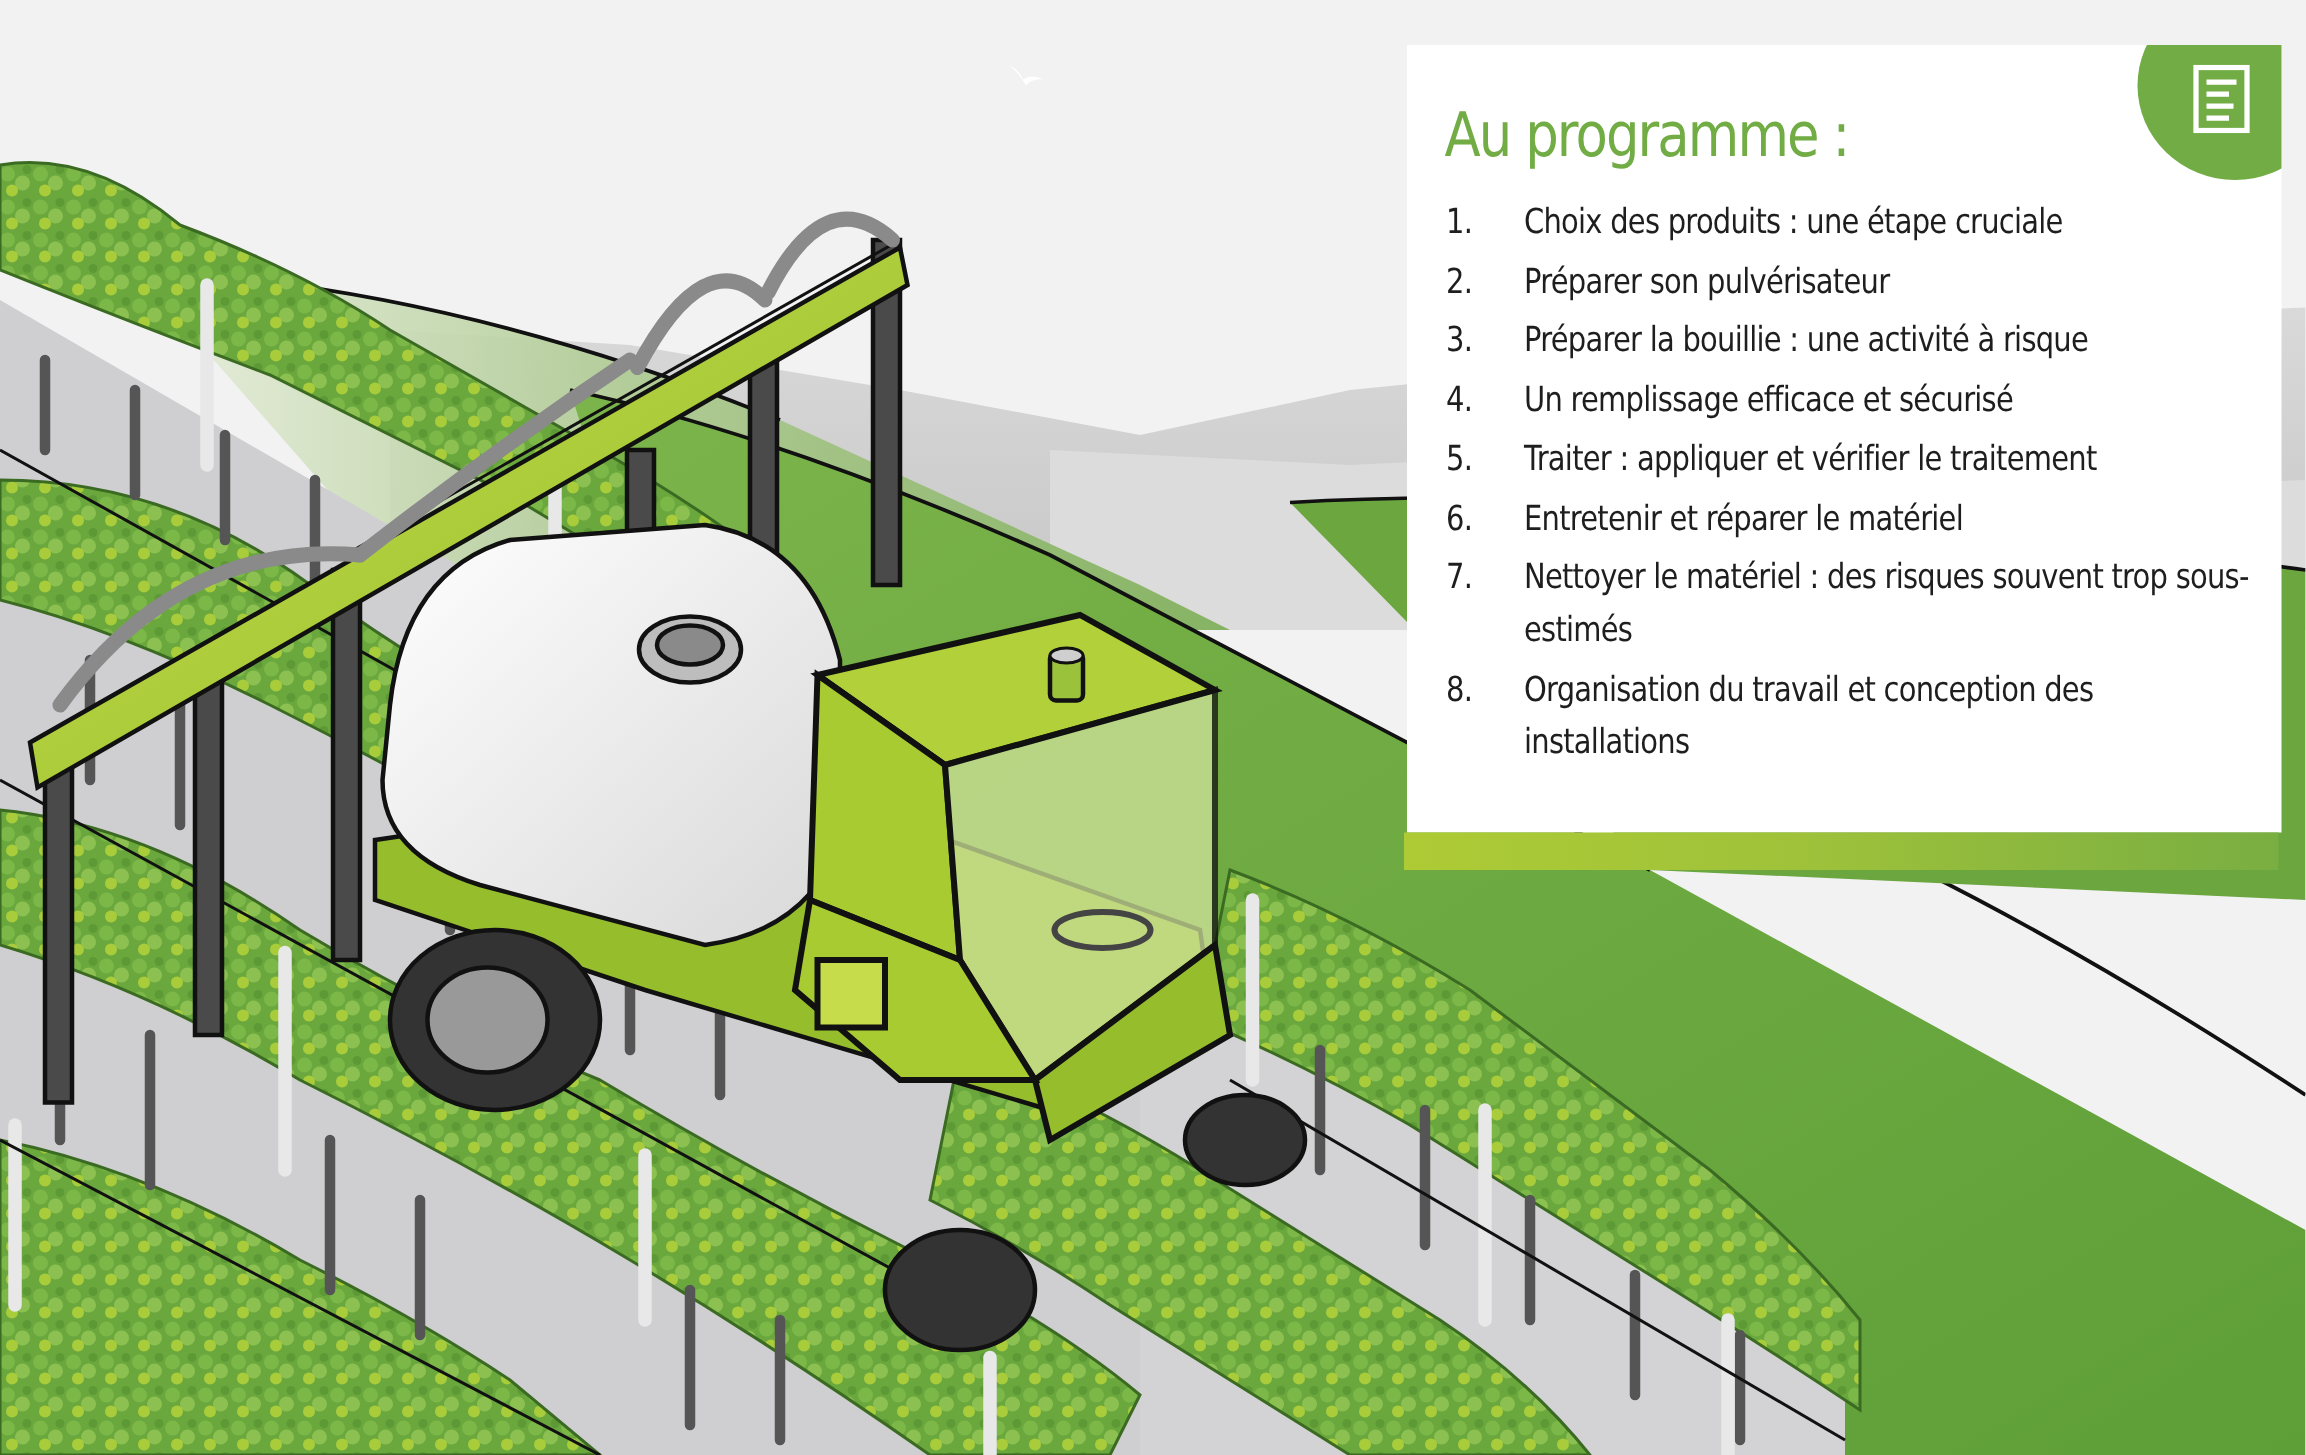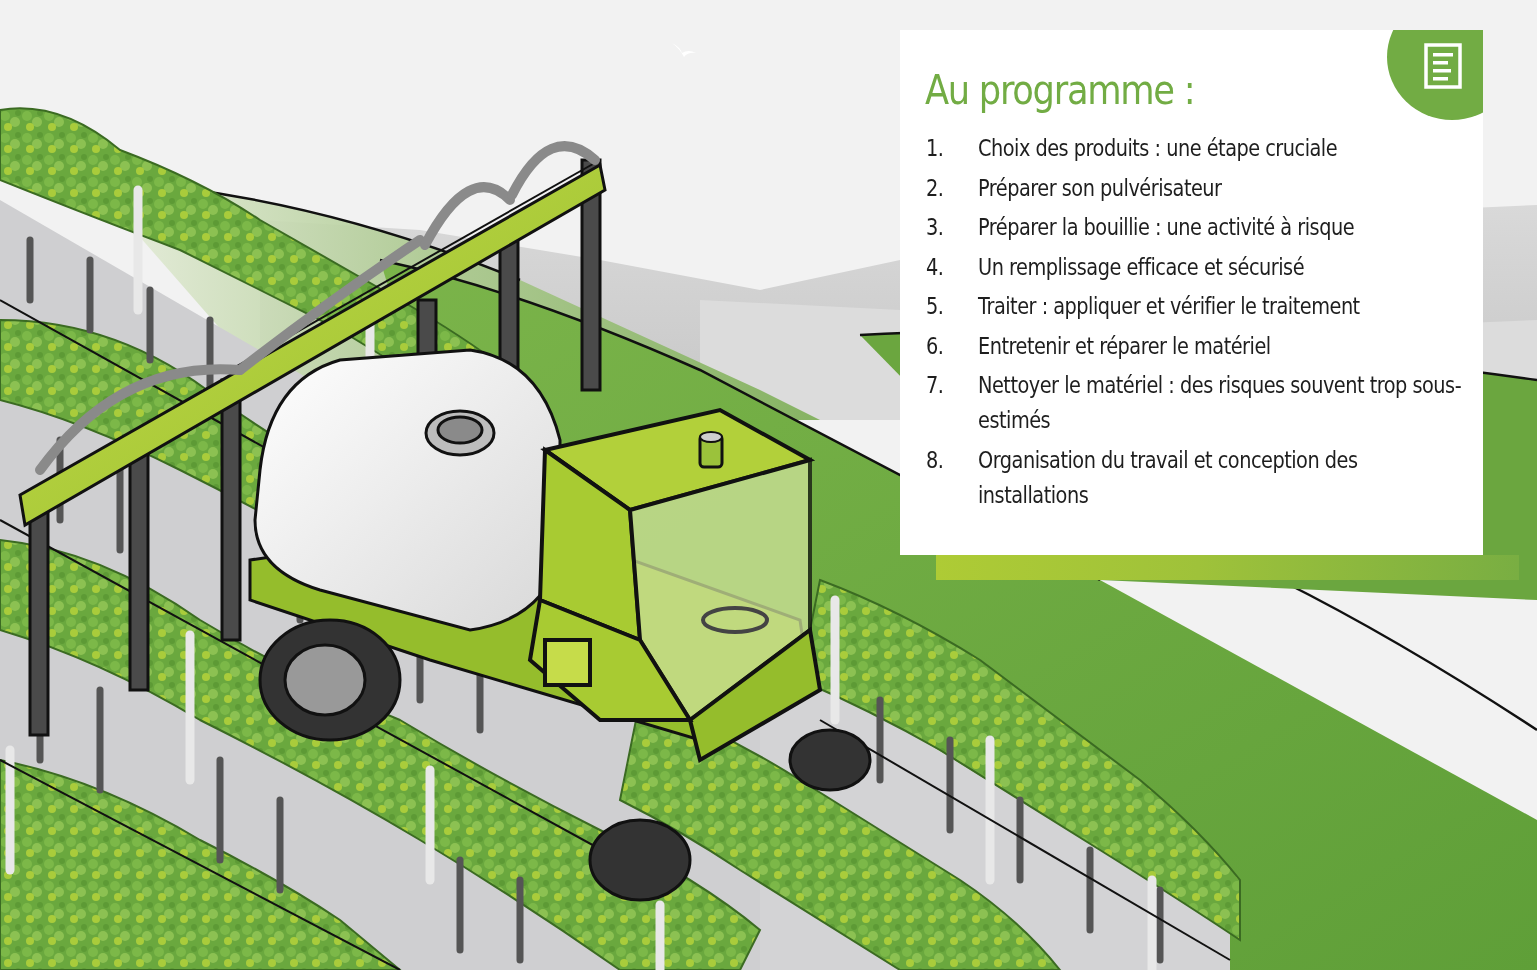--- a/index.html
+++ b/index.html
@@ -3,21 +3,21 @@
   <meta charset="utf-8">
   <style>
     html, body { margin: 0; padding: 0; }
     body {
       width: 1537px; height: 970px; overflow: hidden; position: relative;
       background: #f2f2f2;
       font-family: "DejaVu Sans", sans-serif;
     }
     .scene { position: absolute; left: 0; top: 0; width: 1537px; height: 970px; }
     .card {
-      position: absolute; left: 900px; top: 30px; width: 583px; height: 525px;
+      position: absolute; left: 938px; top: 30px; width: 583px; height: 525px;
       background: #ffffff; overflow: hidden;
     }
     .card-bar {
       position: absolute; left: 936px; top: 555px; width: 583px; height: 25px;
       background: linear-gradient(90deg, #aecb35 0%, #9fc23a 45%, #79ae42 100%);
     }
     .badge {
       position: absolute; left: 487px; top: -36px; width: 130px; height: 126px;
       border-radius: 50%; background: #72ac44;
     }

